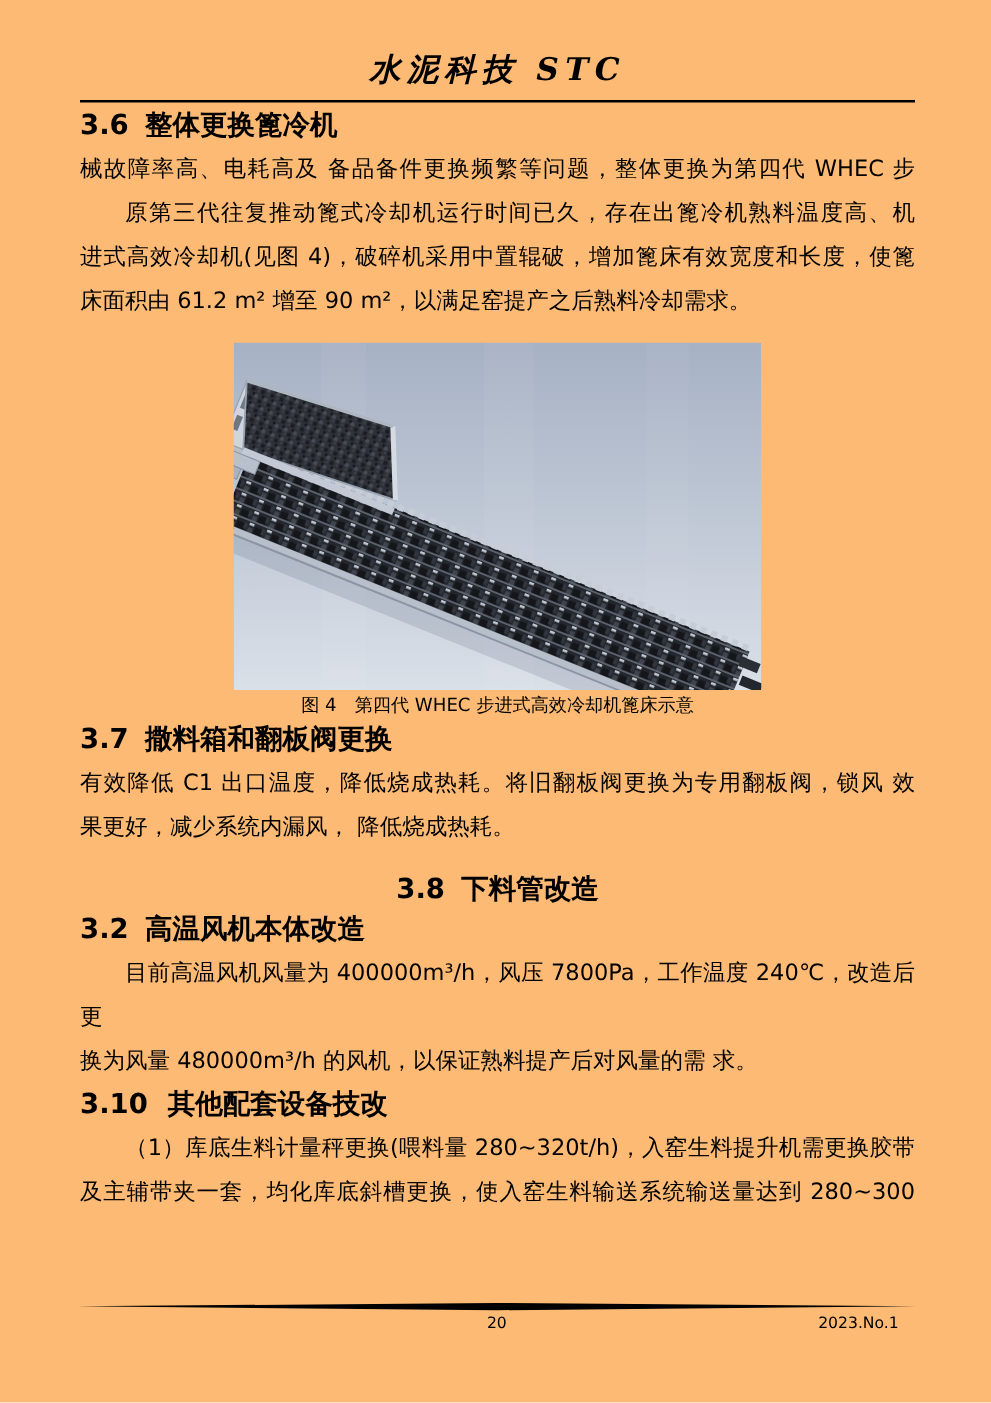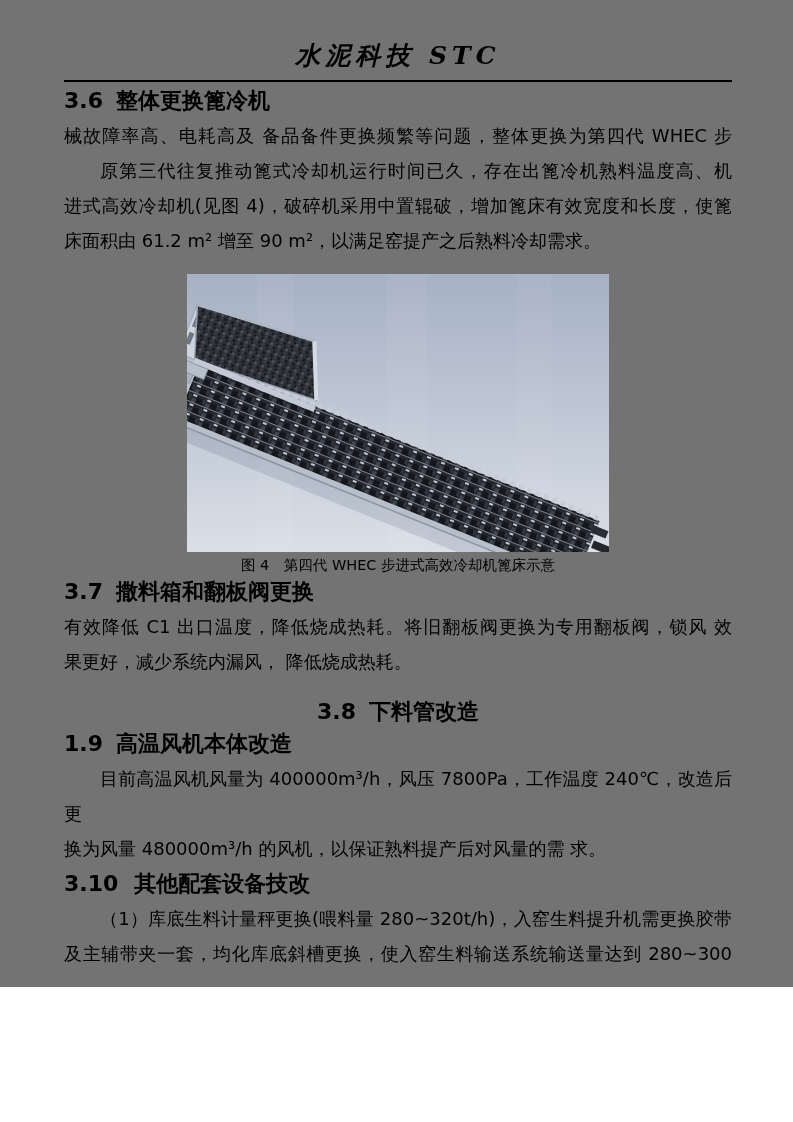--- a/index.html
+++ b/index.html
@@ -1,18 +1,18 @@
 <!DOCTYPE html>
 <html><head>
 <meta charset="utf-8">
 <style>
   * { margin:0; padding:0; box-sizing:border-box; }
   html,body { background:#ffffff; }
   .page {
-    position:relative; width:793px; height:987px; background:#737373;
+    position:relative; width:793px; height:1122px; background:#fdba74;
     font-family:"DejaVu Sans", sans-serif; color:#000; overflow:hidden;
   }
   .content { position:absolute; left:64px; top:0; width:668px; }
 
   .journal-title {
     margin-top:40px; text-align:center;
     font-family:"DejaVu Serif", serif; font-style:italic; font-weight:bold;
     font-size:25px; line-height:32px; letter-spacing:5px;
   }
   .header-rule { margin-top:8px; border-bottom:2.5px solid #000; }
@@ -136,21 +136,21 @@
     </div>
 
     <div class="section-heading hm-38">
       <span>3.8</span>
       <span>下料管改造</span>
     </div>
     <div class="para">
     </div>
 
     <div class="section-heading hm-39">
-      <span>1.9</span>
+      <span>3.2</span>
       <span>高温风机本体改造</span>
     </div>
     <div class="para">
       <div class="line indent">目前高温风机风量为 400000m³/h，风压 7800Pa，工作温度 240℃，改造后更</div>
       <div class="line no-stretch">换为风量 480000m³/h 的风机，以保证熟料提产后对风量的需 求。</div>
     </div>
 
     <div class="section-heading hm-310">
       <span>3.10</span>
       <span>其他配套设备技改</span>

